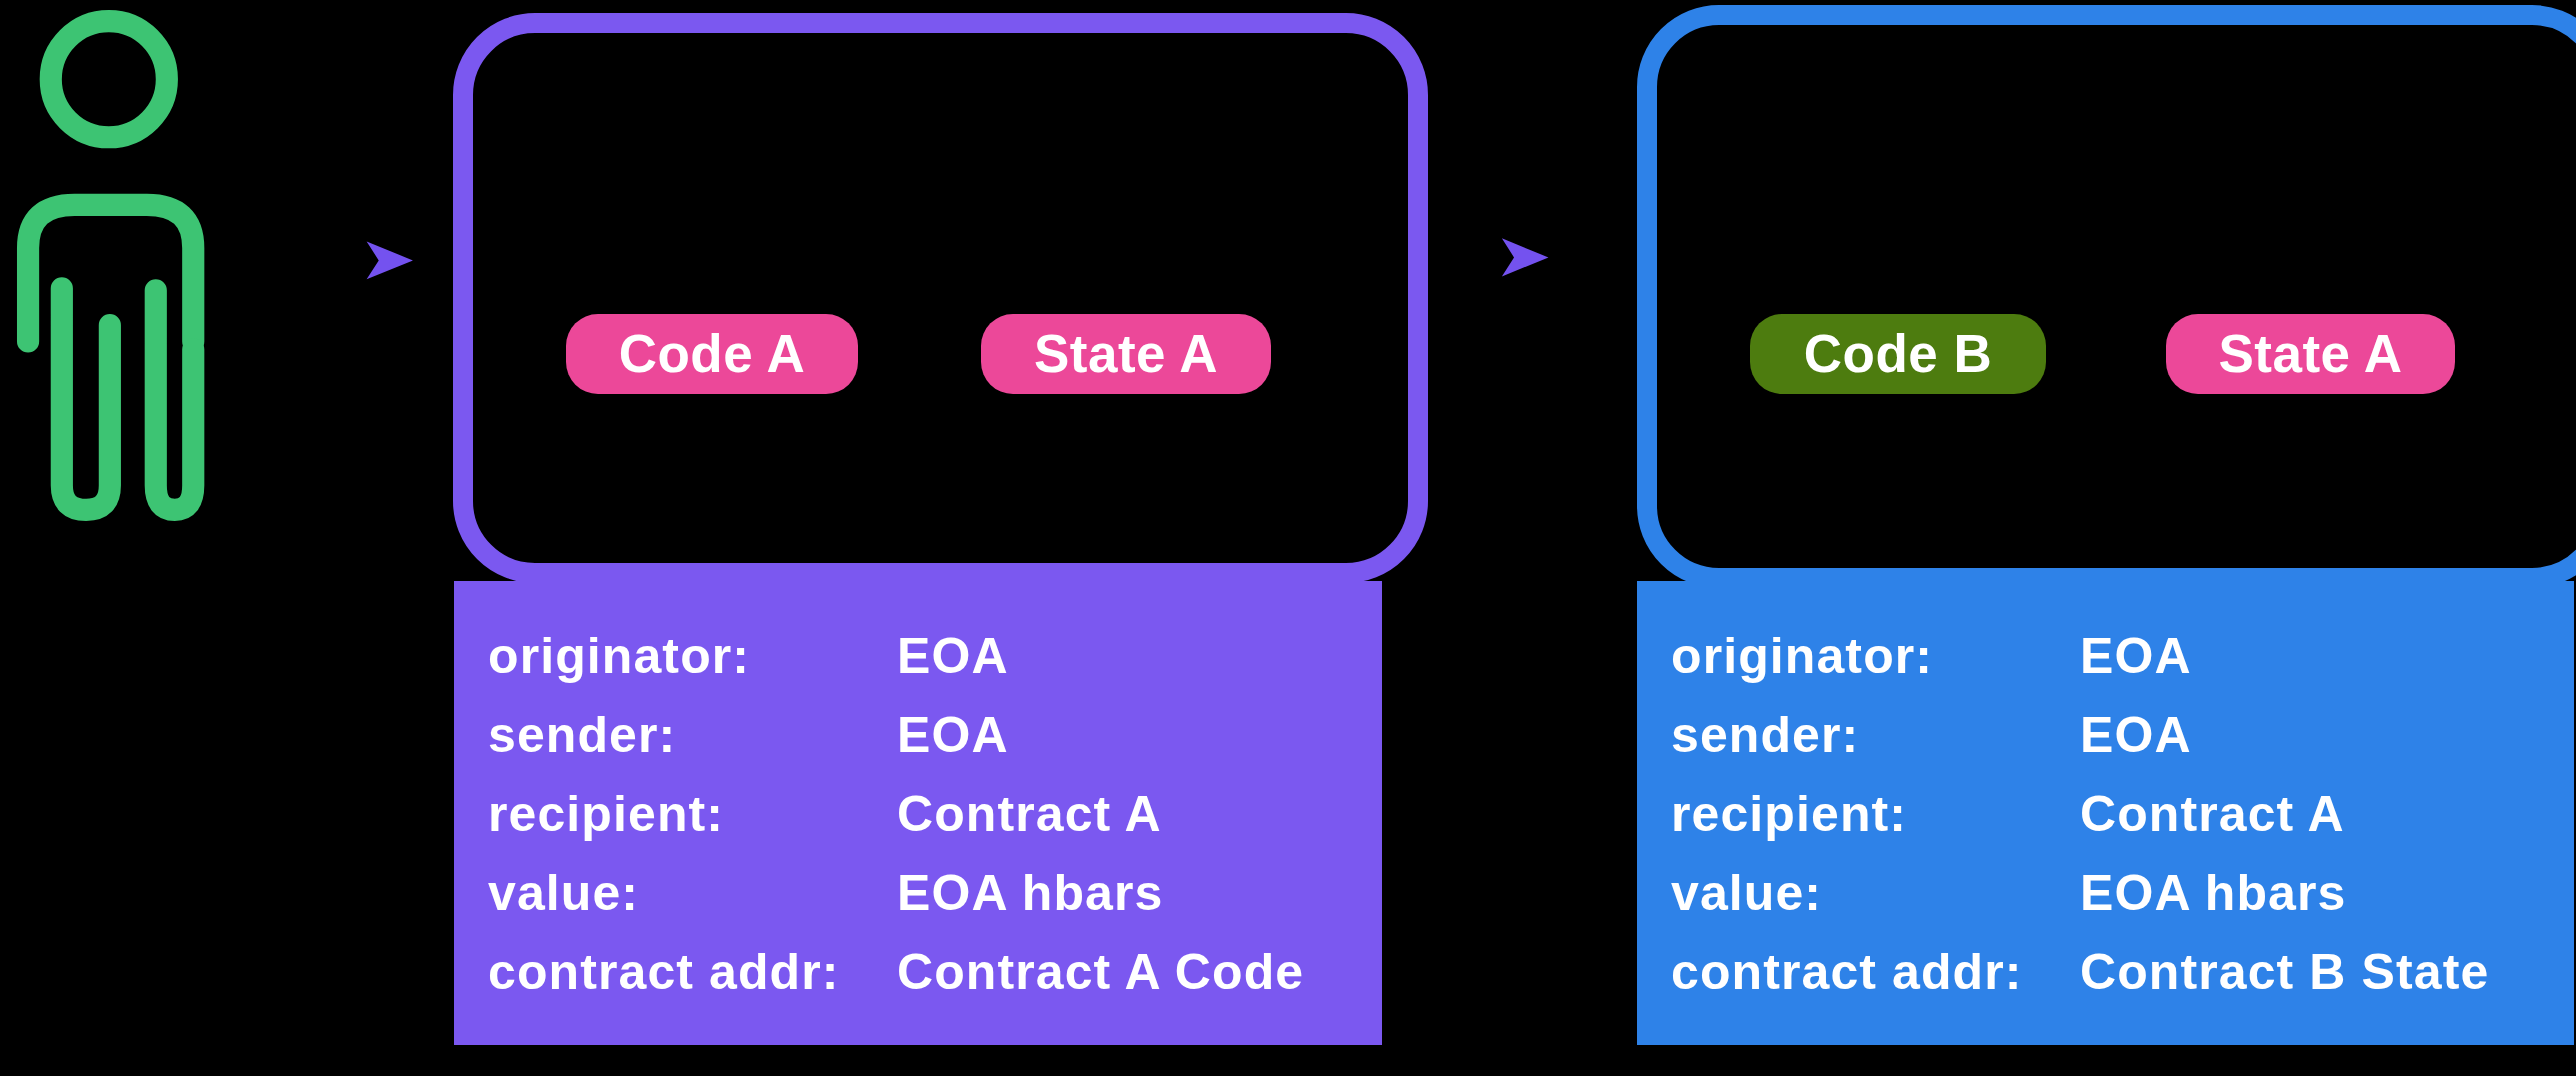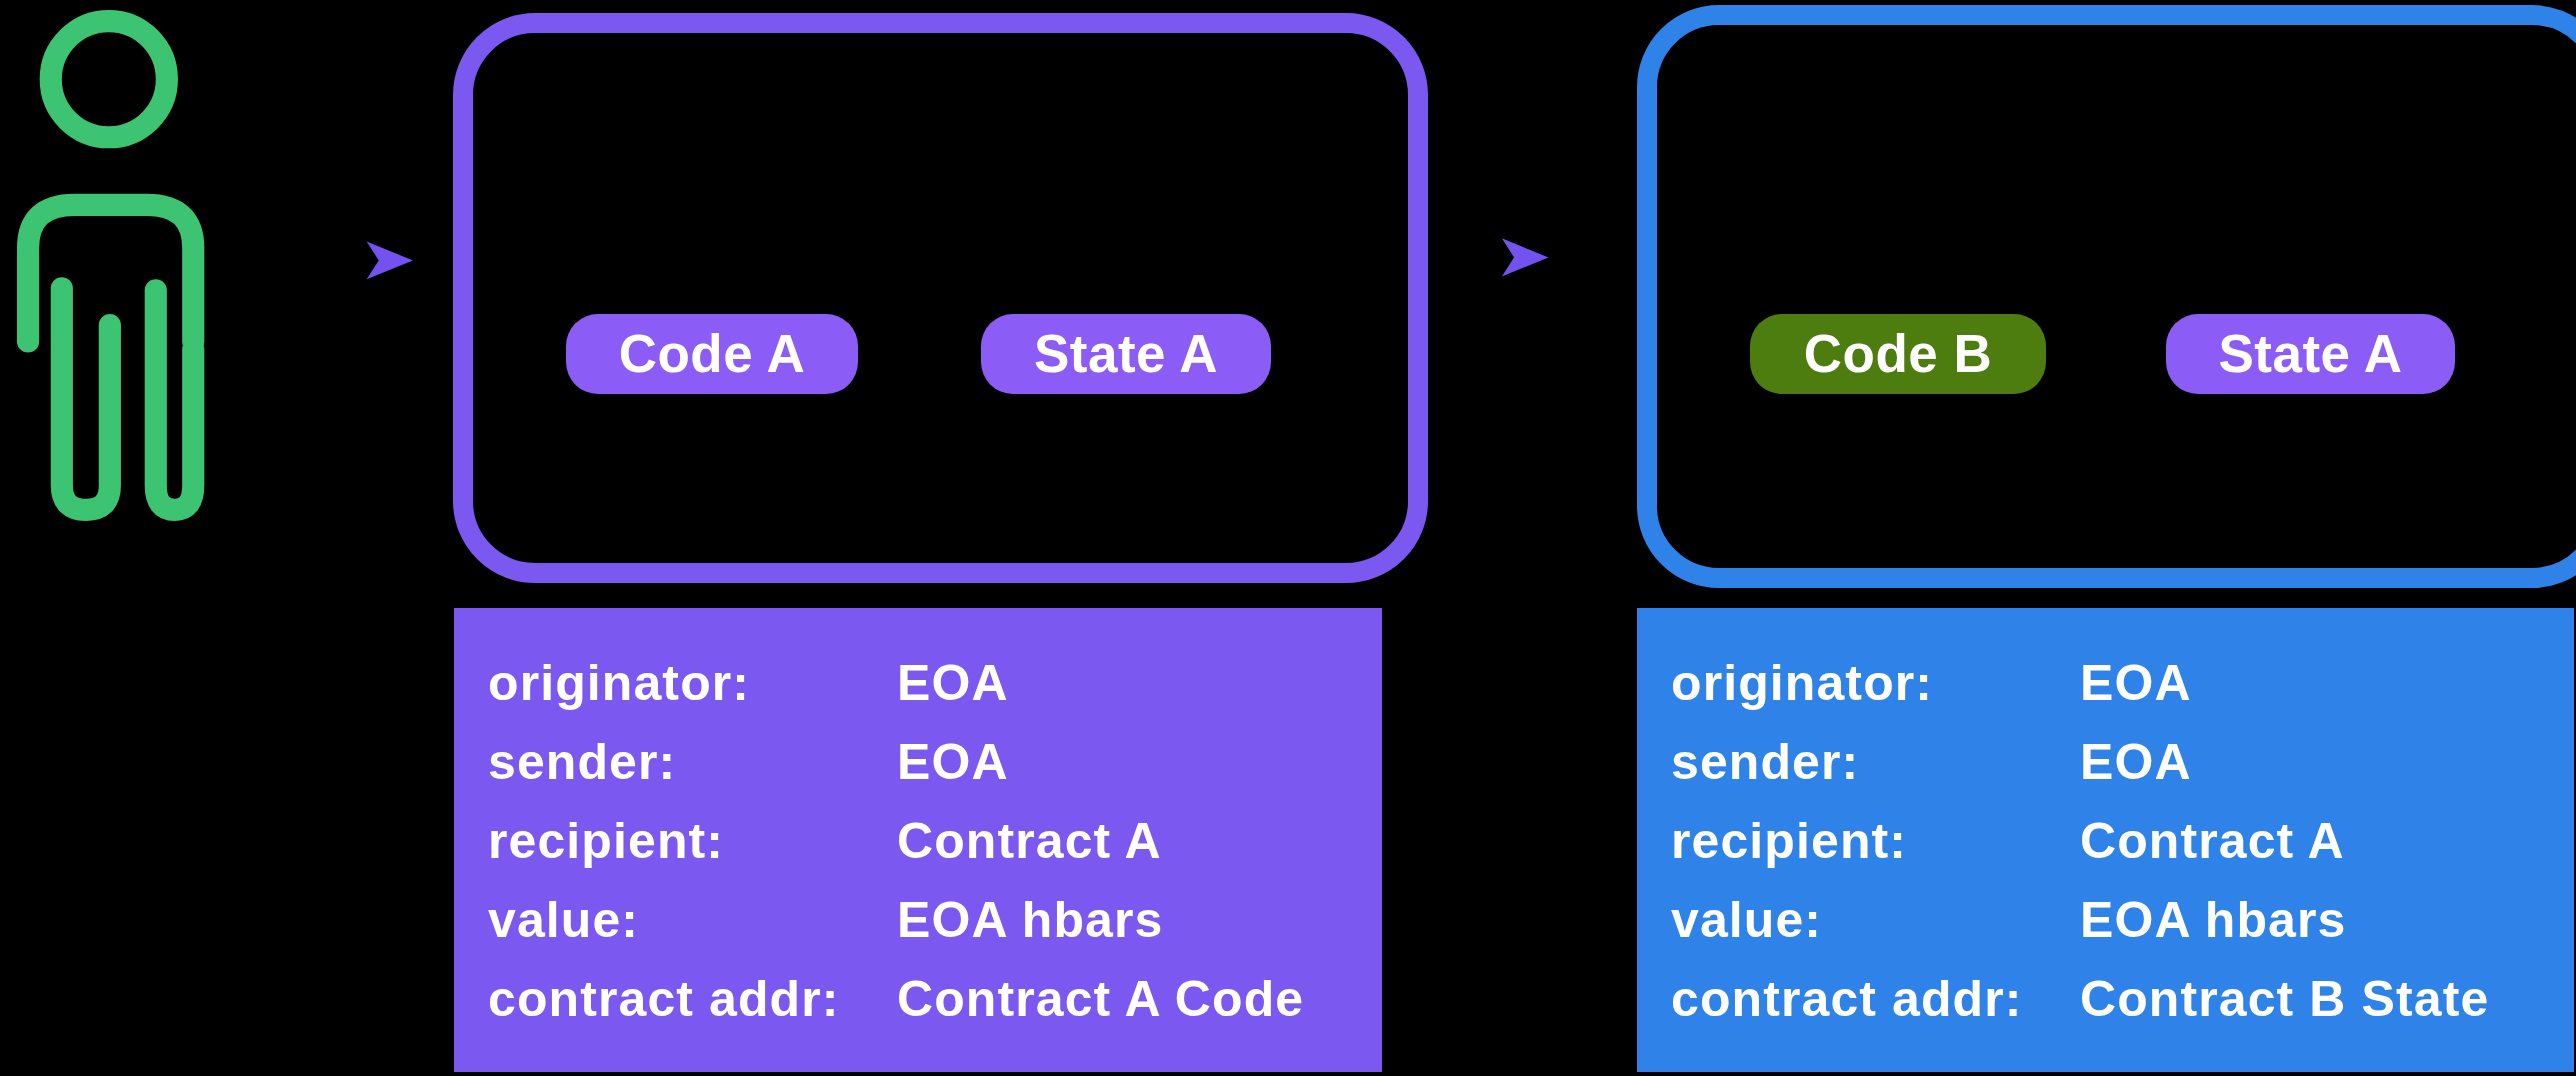--- a/index.html
+++ b/index.html
@@ -12,29 +12,29 @@
   .box{position:absolute;background:transparent;border-style:solid;}
   .box.purple{border-color:#7b58f0;}
   .box.blue{border-color:#2e82e8;}
   #contract-a-box{left:453px;top:12.7px;width:935px;height:530px;border-width:20px;border-radius:82px;}
   #contract-b-box{left:1637px;top:5.3px;width:937px;height:543px;border-width:20px;border-radius:82px;}
   
   .pill{
     position:absolute;height:80px;line-height:80px;border-radius:32px;
     color:#ffffff;text-align:center;font-size:53px;letter-spacing:0.5px;white-space:nowrap;
   }
-  .pill.purple{background:#8b5cf6;}
+  .pill.purple{background:#ec4899;}
   .pill.blue{background:#4d7c0f;}
   #code-a-pill{left:566px;top:314px;width:292px;}
   #state-a-pill-1{left:981px;top:314px;width:290px;}
   #code-b-pill{left:1750px;top:314px;width:296px;}
   #state-a-pill-2{left:2166px;top:314px;width:289px;}
   
   .panel{
-    position:absolute;top:608px;height:464px;box-sizing:border-box;
+    position:absolute;top:581px;height:464px;box-sizing:border-box;
     display:grid;grid-template-columns:409px auto;grid-auto-rows:79px;align-items:center;
     padding:35px 5.3px 0 34px;color:#ffffff;font-size:50px;letter-spacing:1.1px;white-space:nowrap;
   }
   .panel.purple{background:#7b58f0;}
   .panel.blue{background:#2e82e8;}
   #contract-a-panel{left:454px;width:928px;}
   #contract-b-panel{left:1637px;width:937px;}
   .panel .cell{line-height:1;}
   svg{display:block;}
 </style>

